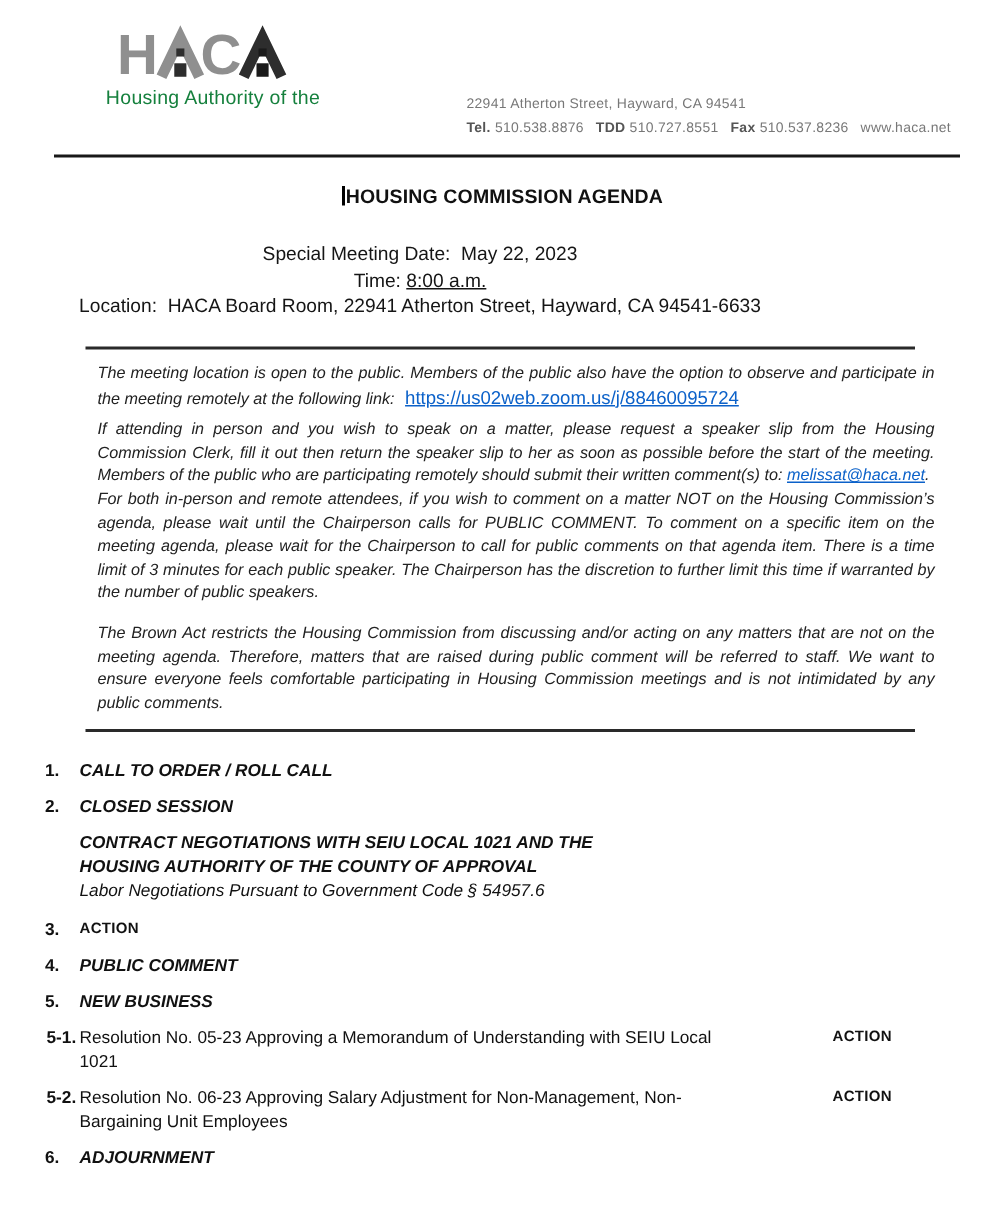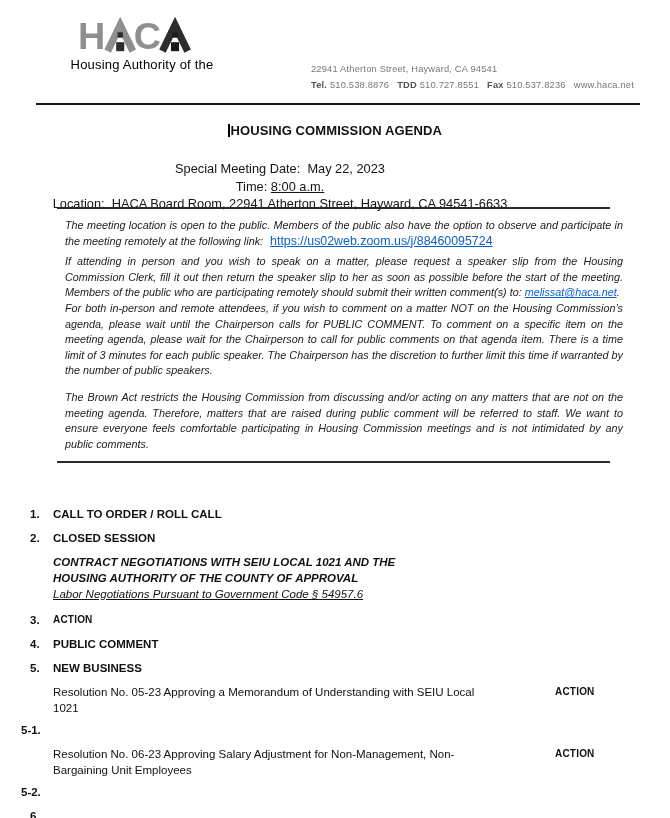--- a/index.html
+++ b/index.html
@@ -6,21 +6,21 @@
   html,body { background:#e8e8e8; }
   .page {
     position:relative; width:670px; height:818px; background:#ffffff;
     font-family:"Liberation Sans", sans-serif; color:#1b1b1b; overflow:hidden;
     margin:0 auto;
   }
   
   .logo-art { position:absolute; left:78px; top:15px; }
   .org-name {
     position:absolute; left:44px; top:57px; width:196px; text-align:center;
-    color:#000000; font-size:13px; line-height:16px; letter-spacing:.2px;
+    color:#15803d; font-size:13px; line-height:16px; letter-spacing:.2px;
   }
   .contact {
     position:absolute; left:311px; top:61px; font-size:9.3px; color:#777;
     line-height:16px; letter-spacing:.2px; white-space:nowrap;
   }
   .contact b { color:#555; }
   .contact .gap { display:inline-block; width:8px; }
   .header-rule { position:absolute; left:36px; top:103px; width:604px; height:2px; background:#181818; }
 
   
@@ -29,42 +29,42 @@
     font-size:13px; font-weight:bold; letter-spacing:.1px; color:#111;
   }
   .cursor-bar { display:inline-block; width:1.5px; height:13px; background:#000; vertical-align:-2px; margin-right:1px; }
   .meeting-info {
     position:absolute; left:0; top:160px; width:560px; text-align:center;
     font-size:12.8px; line-height:17.5px; color:#151515;
   }
   .u { text-decoration:underline; }
 
   
-  .notice-box { position:absolute; left:57px; top:207px; width:566px; }
+  .notice-box { position:absolute; left:57px; top:231px; width:566px; }
   .rule { width:553px; height:2px; background:#2a2a2a; }
   .notice-text {
     padding:9px 0 9px 8px; width:566px; font-style:italic; font-size:10.8px;
     line-height:15.6px; text-align:justify; color:#222;
   }
   .notice-text .para2 { margin-top:5px; }
   .notice-text .para4 { margin-top:11px; }
   a.doclink { color:#0b61c9; text-decoration:underline; cursor:pointer; }
   .zoom-link { font-style:normal; font-size:12.4px; margin-left:7px; }
 
   
   .agenda { position:absolute; left:0; top:506px; width:670px; font-size:11.5px; color:#111; }
   .item { display:grid; grid-template-columns:53px 502px auto; line-height:16px; margin-bottom:8px; }
   .item .num { font-weight:bold; padding-left:30px; }
-  .item .num.sub { padding-left:21px;margin-top:38px; }
+  .item .num.sub { padding-left:31px; }
   .item .txt { max-width:445px; }
-  .item .txt.bold { font-weight:bold; }
+  .item .txt.bold { font-weight:bold;font-style:italic; }
   .item .action { font-weight:bold; font-size:10px; letter-spacing:.2px; }
   .cs-detail { margin:3px 0 10px 53px; line-height:16px; }
   .cs-detail .bi { font-weight:bold; font-style:italic; }
-  .cs-detail .it { font-style:italic;text-decoration:underline; }
+  .cs-detail .it { font-style:italic; }
 </style>
 </head>
 <body>
 
 <div class="page">
 
   <div class="logo-art">
     <svg width="115" height="40" viewBox="0 0 128 40" xmlns="http://www.w3.org/2000/svg">
       <text x="0" y="36" font-family="Liberation Sans, sans-serif" font-size="42" font-weight="bold" fill="#8f8f8f">H</text>
       <path d="M33 38 L47 9 L61 38" fill="none" stroke="#8f8f8f" stroke-width="8" stroke-linejoin="miter"></path>
@@ -148,17 +148,18 @@
     </div>
 
     <div class="item">
       <span class="num sub">5-2.</span>
       <span class="txt">Resolution No. 06-23 Approving Salary Adjustment for Non-Management, Non-Bargaining Unit Employees</span>
       <span class="action">ACTION</span>
     </div>
 
     <div class="item">
       <span class="num">6.</span>
+      <span class="txt bold">ADJOURNMENT</span>
       <span class="action"></span>
     </div>
 
   </div>
 </div>
 
 </body></html>

